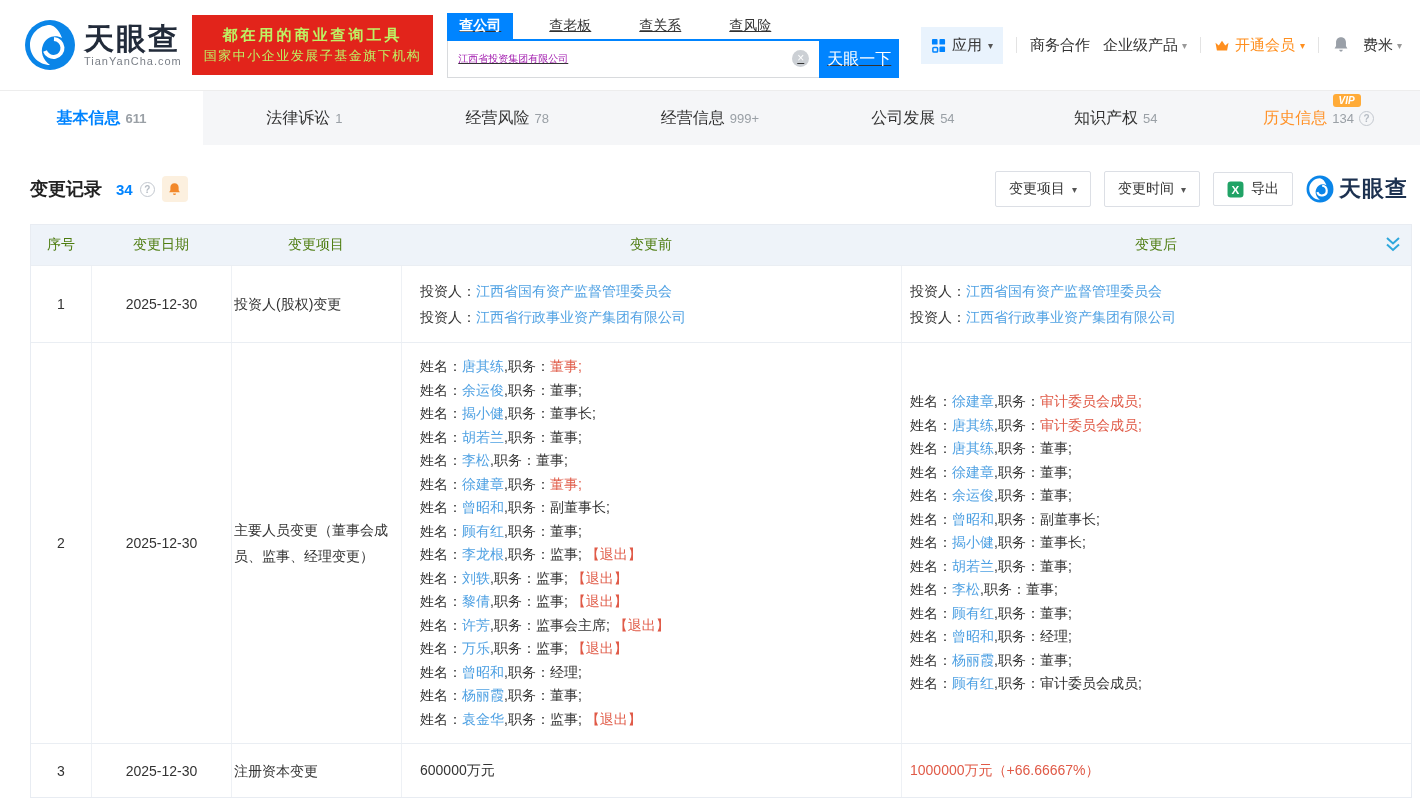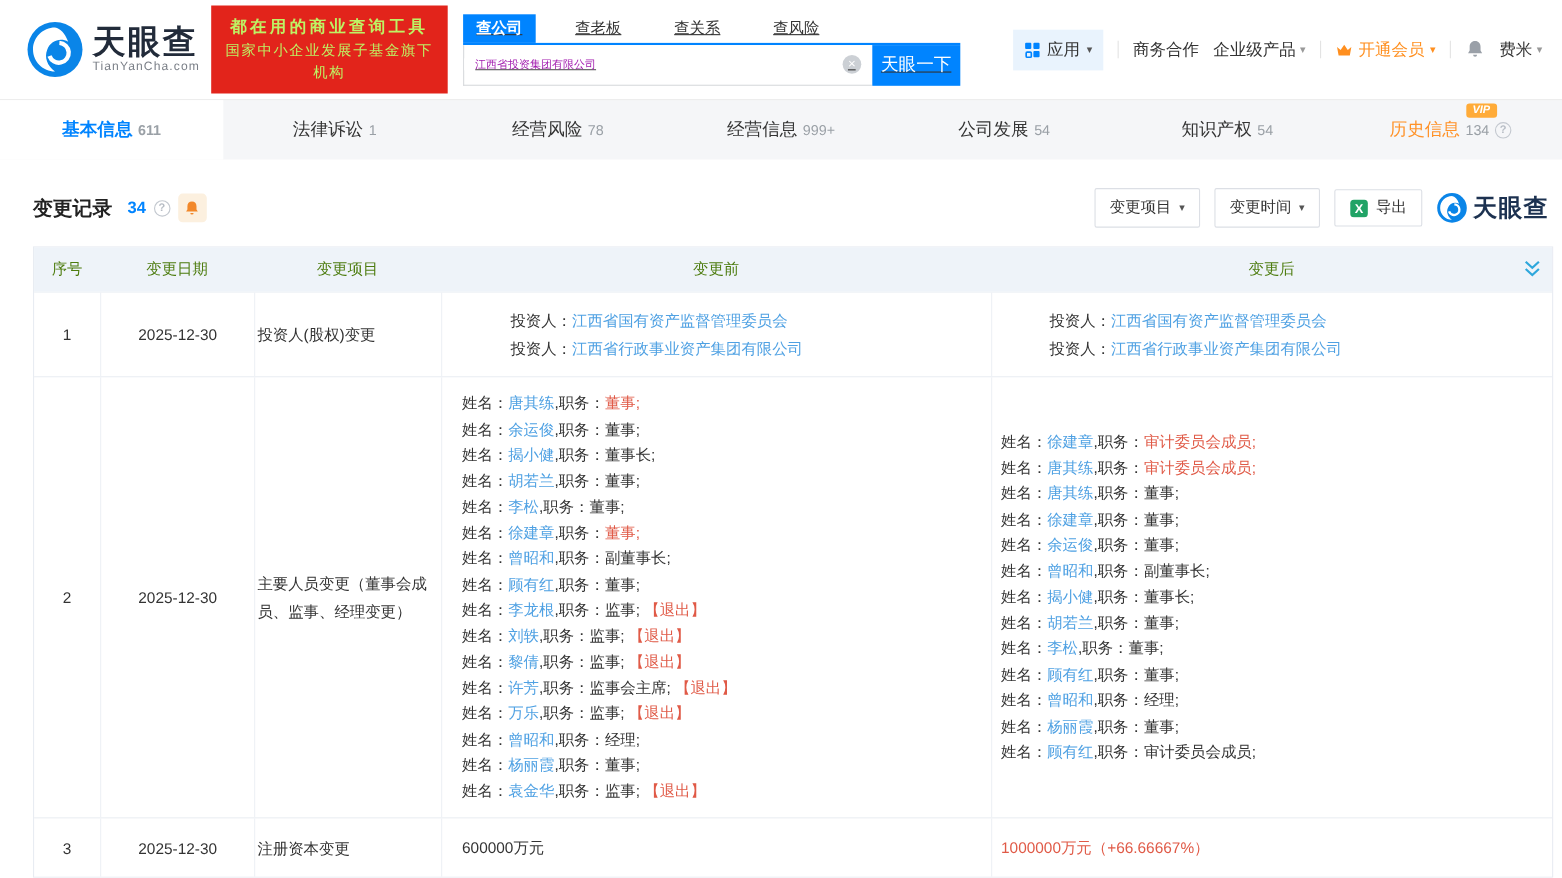--- a/index.html
+++ b/index.html
@@ -20,21 +20,21 @@
   .stab.active { background:#0084ff; color:#fff; font-weight:bold; }
   .search-row { display:flex; border-top:2px solid #0084ff; }
   .search-input-wrap { display:flex; align-items:center; width:372px; height:37px;
     border-left:1px solid #d8dadd; border-bottom:1px solid #d8dadd; background:#fff; }
   .search-input-wrap input { flex:1; border:none; outline:none; font-size:10px; color:#a21caf;
     padding:0 8px 0 10px; font-family:inherit; }
   .clear-icon { width:17px; height:17px; border-radius:50%; background:#ccd0d5; color:#fff;
     font-size:12px; line-height:17px; text-align:center; margin-right:10px; cursor:pointer; }
   .search-btn { width:80px; height:37px; background:#0084ff; color:#fff; border:none;
     font-size:16px; cursor:pointer; font-family:inherit; }
-  .top-nav { margin-left:auto; display:flex; align-items:center; gap:13px; font-size:15px; white-space:nowrap;padding-left:48px; }
+  .top-nav { margin-left:auto; display:flex; align-items:center; gap:13px; font-size:15px; white-space:nowrap; }
   .apps-chip { display:flex; align-items:center; gap:6px; background:#e9f3fd; padding:9px 10px; cursor:pointer; }
   .vdiv { width:1px; height:16px; background:#e3e3e3; }
   .nav-item { cursor:pointer; display:flex; align-items:center; gap:4px; }
   .caret { font-size:10px; color:#555; }
   .caret.gray { color:#999; }
   .caret.orange { color:#ff8f1f; }
   .vip-link { color:#ff8f1f; display:flex; align-items:center; gap:5px; cursor:pointer; }
   .bell-btn { cursor:pointer; display:flex; }
 
   
@@ -72,21 +72,21 @@
   .chev { position:absolute; right:10px; top:12px; cursor:pointer; }
   .c0 { width:60px; } .c1 { width:140px; } .c2 { width:170px; } .c3 { width:500px; } .c4 { flex:1; }
   .tr { display:flex; border-top:1px solid #eaeef3; }
   .td { display:flex; flex-direction:column; justify-content:center; font-size:14px; padding:12px 0; }
   .td + .td { border-left:1px solid #eef1f5; }
   .td.center { align-items:center; text-align:center; }
   .td.item { padding-left:2px; padding-right:10px; line-height:26px; }
   .td.before { padding-left:18px; }
   .td.after { padding-left:8px; }
   .pline { line-height:23.5px; white-space:nowrap; }
-  .iline { line-height:26px; white-space:nowrap;margin-left:44px; }
+  .iline { line-height:26px; white-space:nowrap; }
   .link { color:#4fa1e3; cursor:pointer; }
   .red { color:#e05a47; }
   .row-1 { min-height:76px; }
   .row-3 { min-height:54px; }
 </style>
 </head>
 <body>
 
 <header class="topbar">
   <div class="logo">

